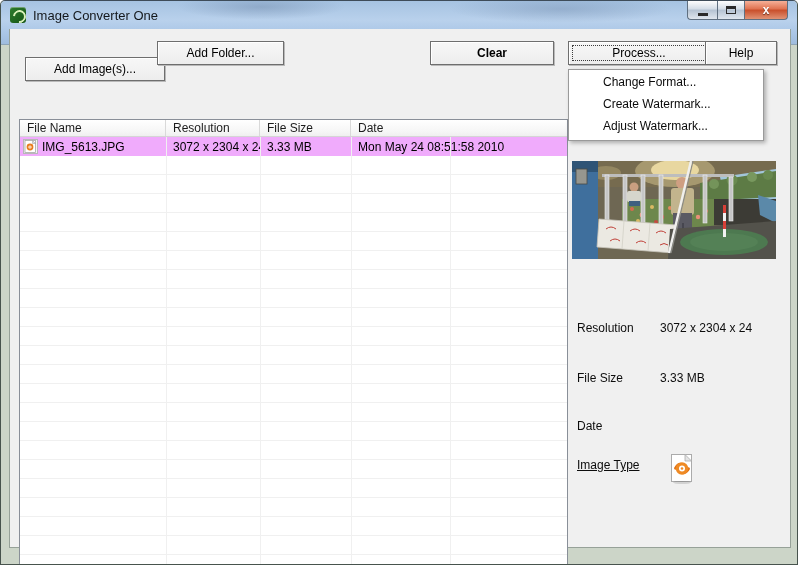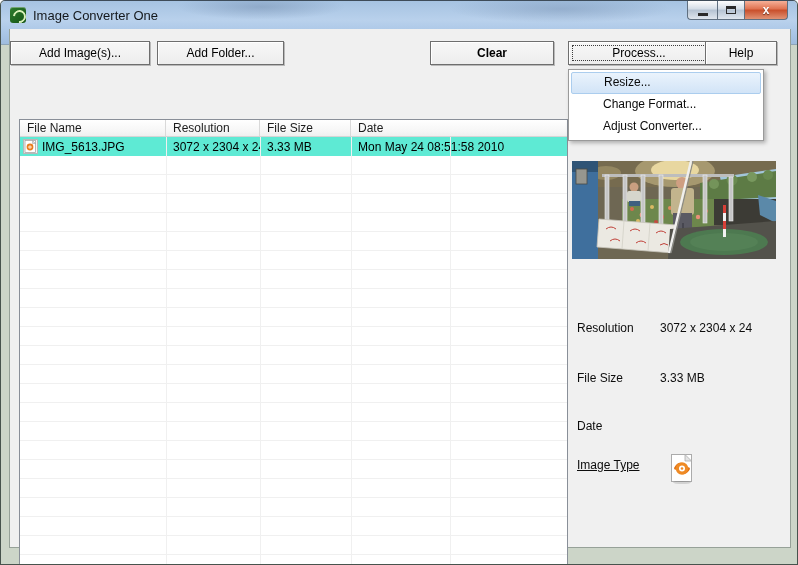--- a/index.html
+++ b/index.html
@@ -68,21 +68,21 @@
     position:absolute; left:9px; top:50px; width:549px; height:467px;
     background:#ffffff; border:1px solid #898f98;margin-top:40px;
   }
   .lv-header { display:flex; height:17px;
     background:linear-gradient(to bottom,#ffffff,#f6f6f6 70%,#efefef);
     border-bottom:1px solid #d5d5d5; }
   .lv-hcell { padding:1px 0 0 7px; font-size:12px; color:#1c1c1c; border-right:1px solid #d9d9d9;
     white-space:nowrap; overflow:hidden; }
   .hc1 { width:146px; } .hc2 { width:94px; } .hc3 { width:91px; } .hc4 { flex:1; border-right:none; }
 
-  .lv-row { display:flex; height:19px; background:#5eead4; align-items:center; }
+  .lv-row { display:flex; height:19px; background:#f0abfc; align-items:center; }
   .lv-cell { padding-left:7px; white-space:nowrap; overflow:hidden; font-size:12px; color:#000; }
   .rc1 { width:146px; display:flex; align-items:center; gap:4px; padding-left:3px; }
   .rc2 { width:94px; } .rc3 { width:91px; } .rc4 { flex:1; }
 
   .lv-grid { position:absolute; left:0; top:36px; right:0; bottom:17px;
     background:repeating-linear-gradient(to bottom, transparent 0 18px, #f0f0f0 18px 19px); }
   .vline { position:absolute; top:17px; bottom:17px; width:1px; background:#f0f0f0; }
   .vl1 { left:146px; } .vl2 { left:240px; } .vl3 { left:331px; } .vl4 { left:430px; }
 
   
@@ -140,21 +140,21 @@
         <span class="glyph-max"></span>
       </div>
       <div class="win-btn close">
         <span>x</span>
       </div>
     </div>
   </div>
 
   <div class="client">
 
-    <button class="btn" style="left:0;width:140px;">Add Image(s)...</button>
+    <button class="btn" style="left:15px;width:140px;margin-top:16px;">Add Image(s)...</button>
     <button class="btn" style="left:147px;width:127px;">Add Folder...</button>
     <button class="btn" style="left:420px;width:124px;font-weight:bold;">Clear</button>
     <button class="btn" style="left:558px;width:142px;">
       <span>Process...</span>
       <span class="focus-rect"></span>
     </button>
     <button class="btn" style="left:695px;width:72px;">Help</button>
 
     <div class="listview">
       <div class="lv-header">
@@ -290,19 +290,19 @@
         <ellipse cx="13" cy="29.5" rx="9" ry="1.6" fill="#000" opacity="0.12"></ellipse>
         <path d="M5,15 q3,-6 8,-5 q-5,1 -4,6 q-4,2 -4,-1 z" fill="#e07214"></path>
         <path d="M21,16 q-3,6 -8,5 q5,-1 4,-6 q4,-2 4,1 z" fill="#e07214"></path>
         <circle cx="13" cy="15.5" r="6.2" fill="#ef8a24"></circle>
         <circle cx="13" cy="15.5" r="3" fill="#ffffff"></circle>
         <circle cx="13" cy="15.5" r="1.3" fill="#ef8a24"></circle>
       </svg>
     </div>
 
     <div class="menu">
-      <div class="menu-item hl">Resize...</div>
       <div class="menu-item">Change Format...</div>
-      <div class="menu-item">Adjust Converter...</div>
+      <div class="menu-item">Create Watermark...</div>
+      <div class="menu-item">Adjust Watermark...</div>
     </div>
 
   </div>
 </div>
 
 </body></html>

